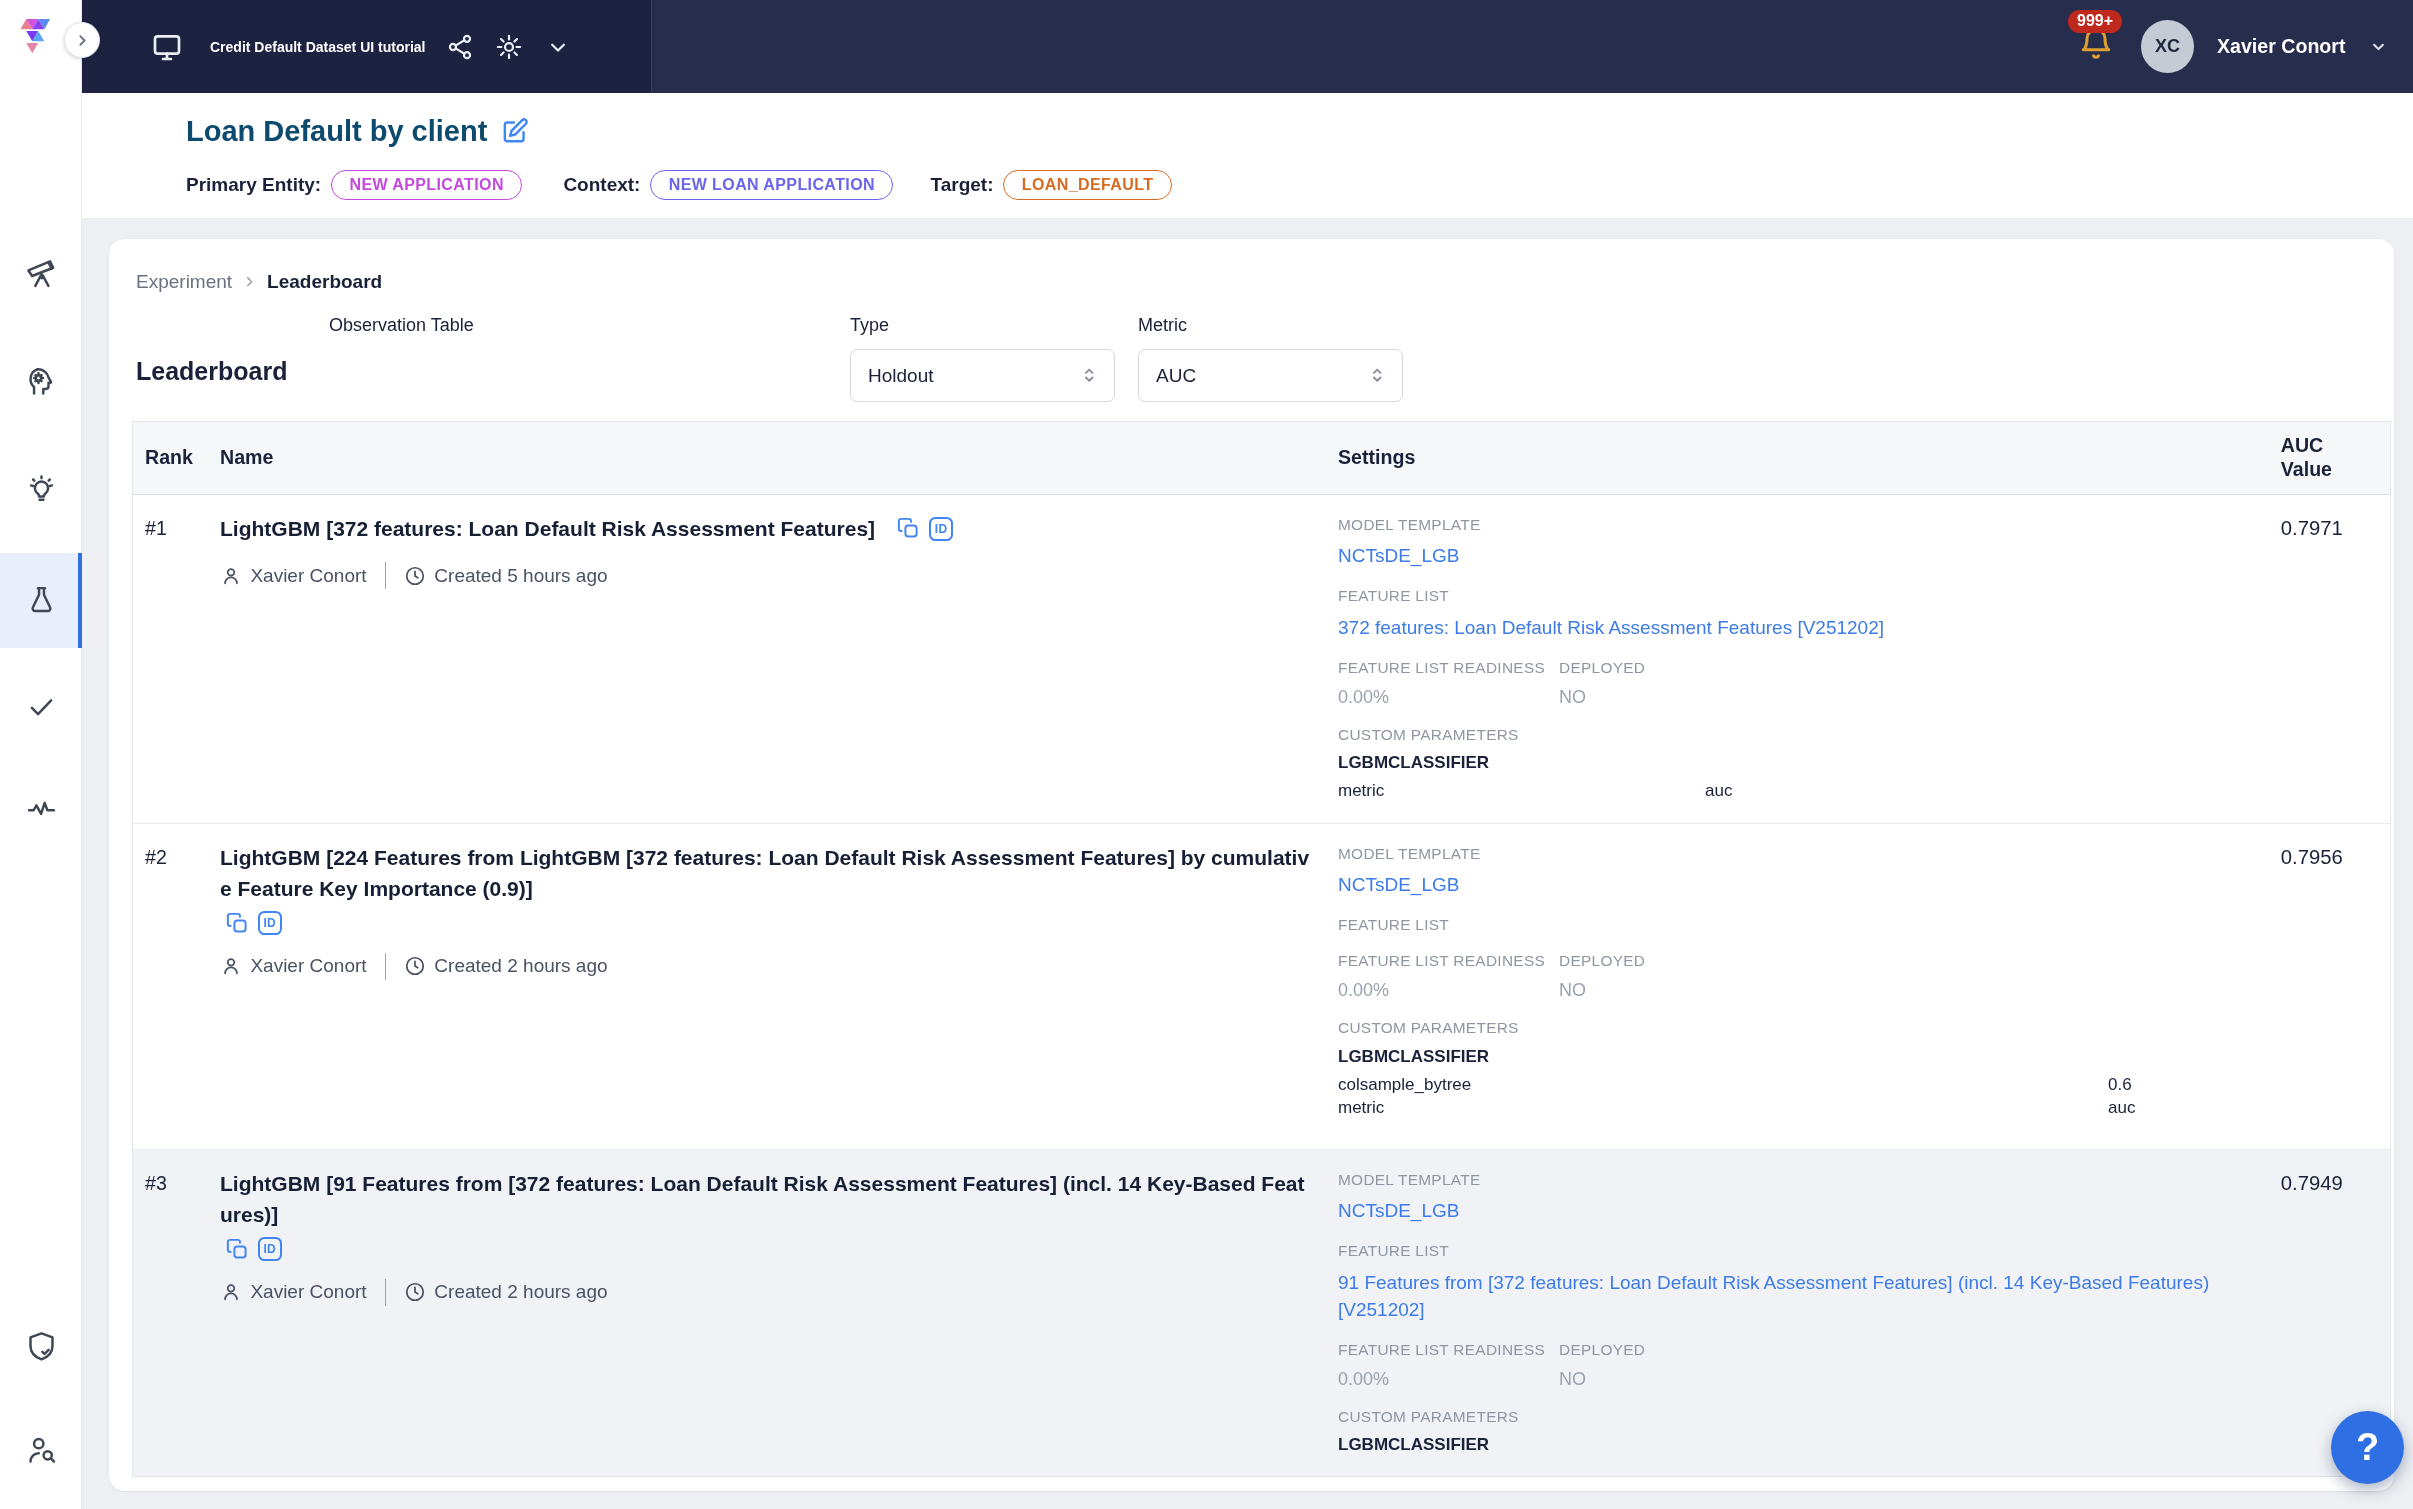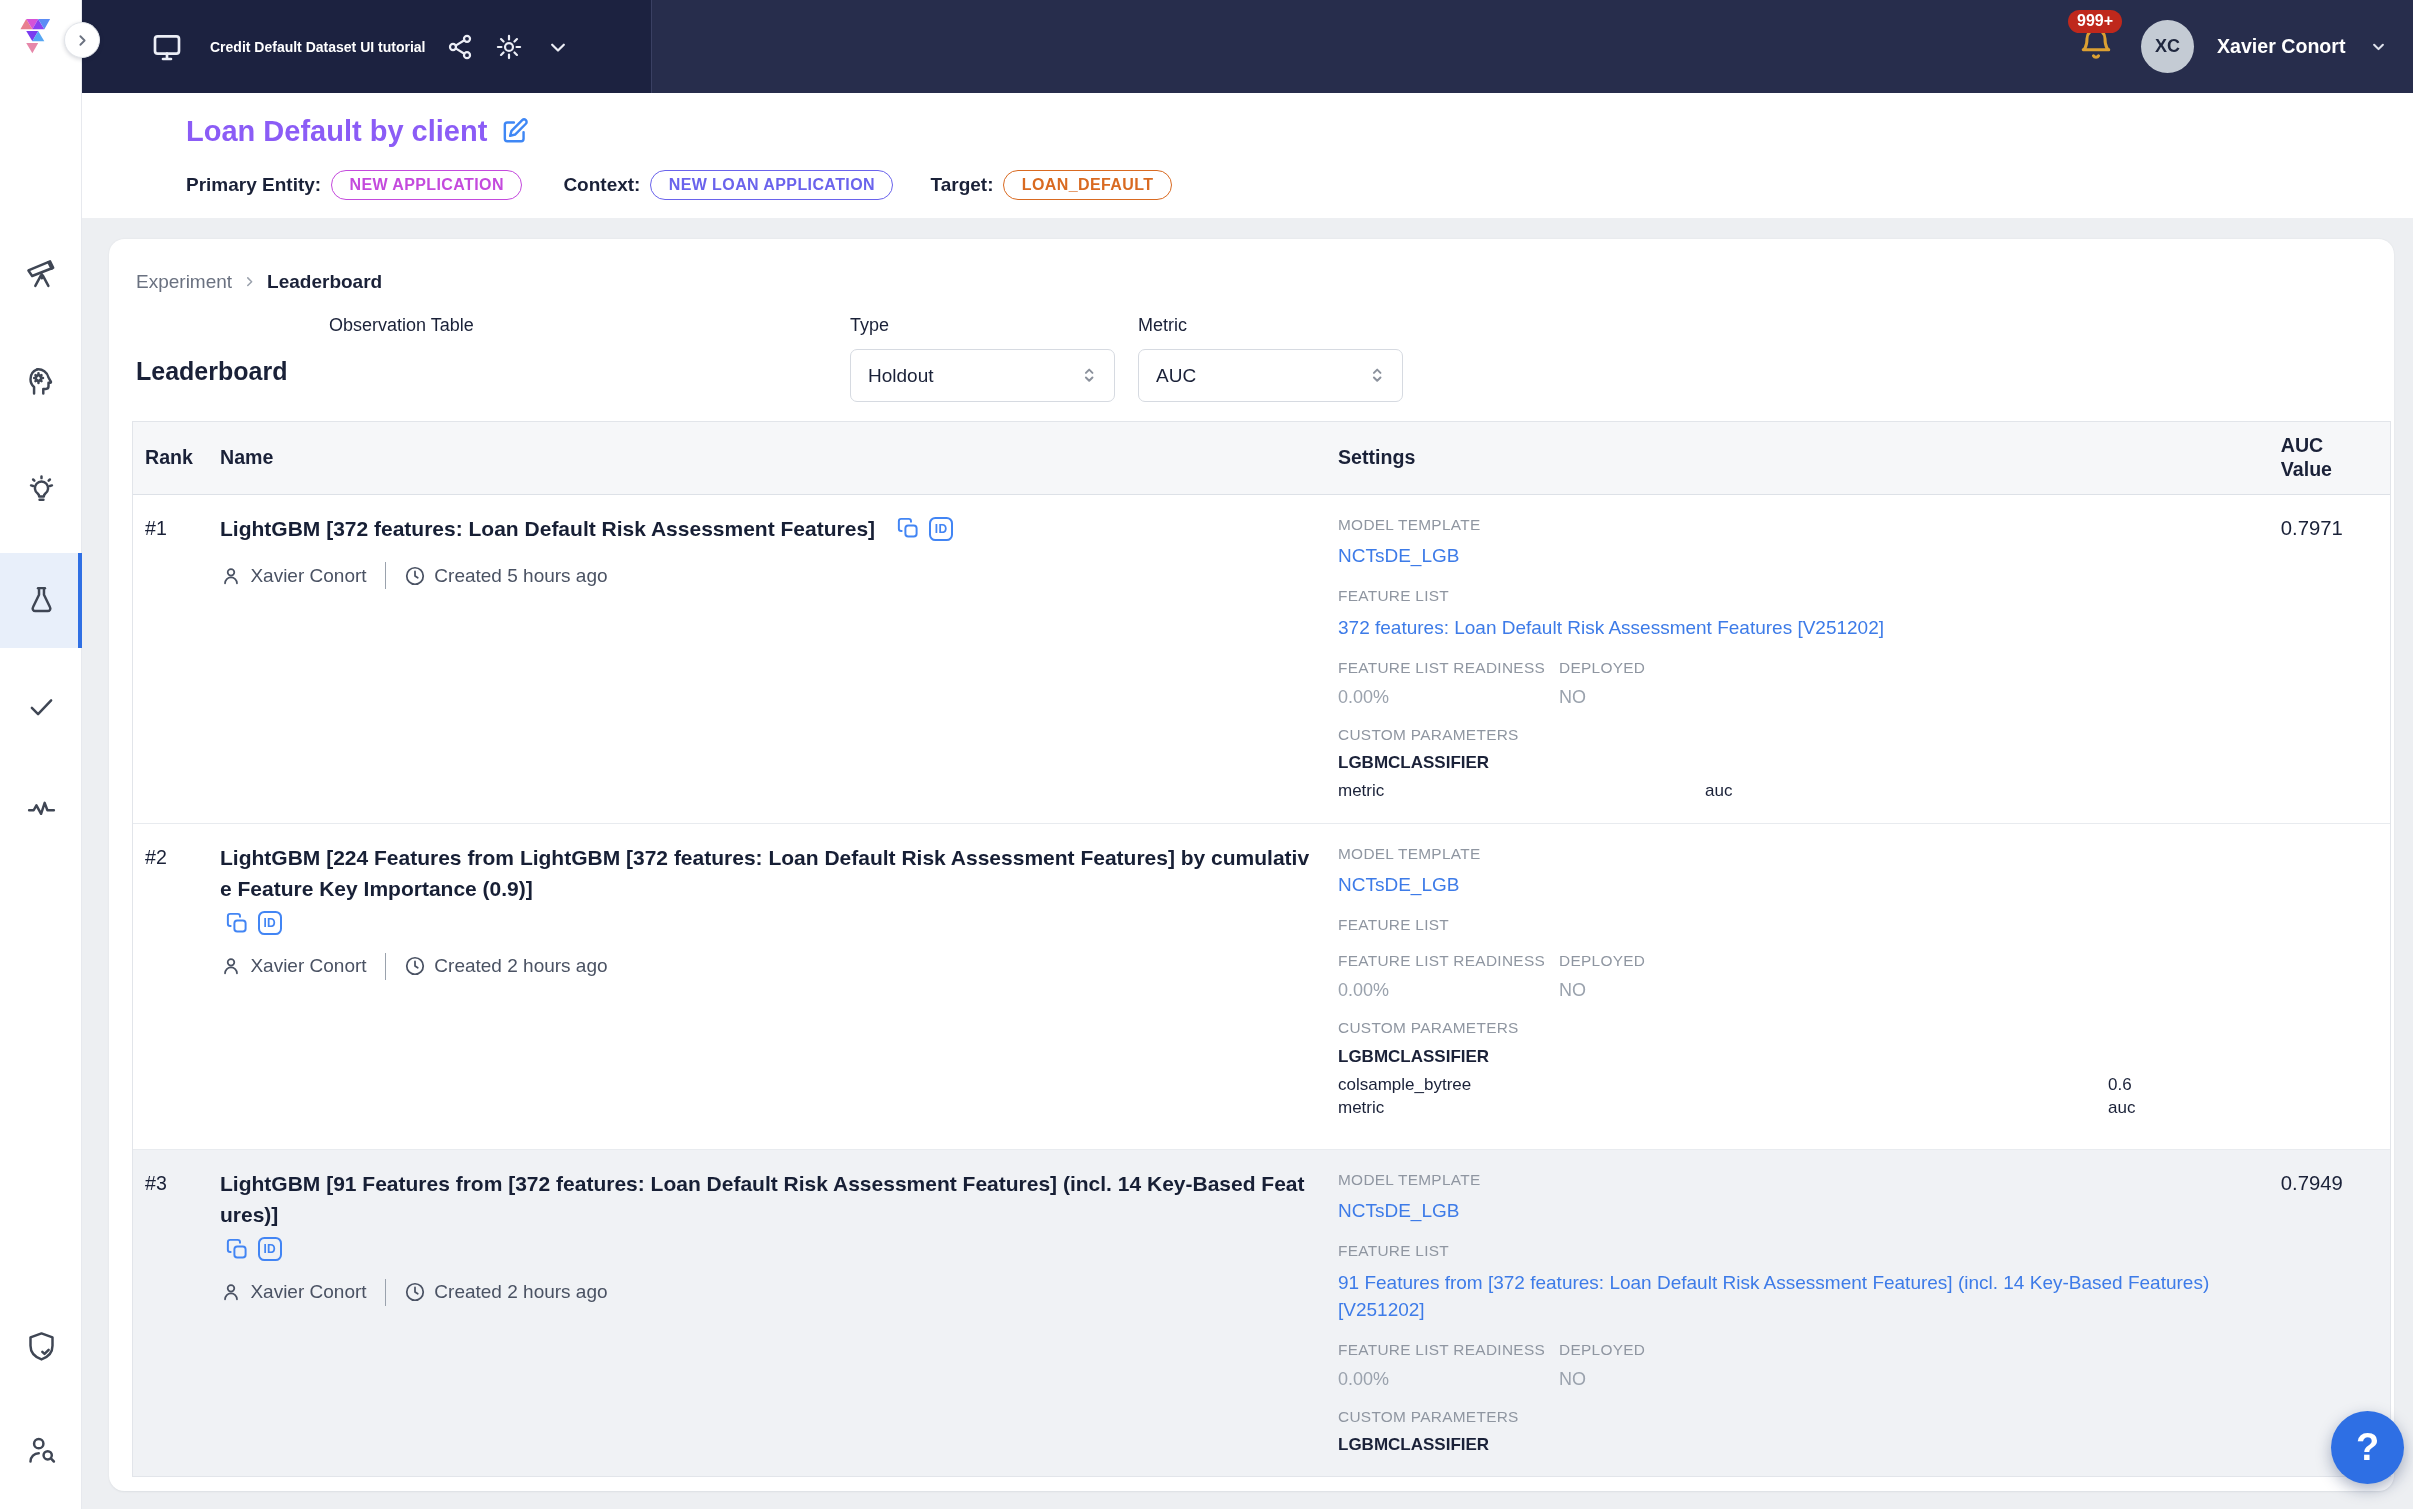--- a/index.html
+++ b/index.html
@@ -54,21 +54,21 @@
     cursor:pointer; }
   .user-name { position:absolute; left:2135px; top:35px; color:#fff;
     font-size:19.6px; font-weight:600; cursor:pointer; }
   .user-chevron { position:absolute; left:2286px; top:36px; cursor:pointer; }
   .user-chevron svg { width:21px; height:21px; stroke:#dfe2ec; fill:none;
     stroke-width:2.4; stroke-linecap:round; stroke-linejoin:round; }
 
   
   .title-band { position:absolute; left:82px; top:93px; width:2332px; height:125px; background:#fff; }
   .page-title-row { position:absolute; left:104px; top:22.4px; display:flex; align-items:center; gap:12.6px; }
-  .page-title { font-size:29px; font-weight:700; color:#8b5cf6; }
+  .page-title { font-size:29px; font-weight:700; color:#0c4a6e; }
   .edit-btn svg { width:29px; height:29px; stroke:#3f87f5; fill:none;
     stroke-width:2; stroke-linecap:round; stroke-linejoin:round; cursor:pointer; }
   .entity-row { position:absolute; left:104px; top:77px; display:flex; align-items:center; }
   .entity-label { font-size:19px; font-weight:700; color:#1a2138; }
   .pill { border:1.4px solid; border-radius:700px; font-size:16px; font-weight:700;
     letter-spacing:0.4px; padding:4.9px 17.5px; margin-left:9.8px; white-space:nowrap; }
   .pill.primary { color:#c44add; border-color:#c44add; }
   .pill.context { color:#6a63ec; border-color:#6a63ec; }
   .pill.target  { color:#d96a21; border-color:#d96a21; }
   .gap1 { width:41px; } .gap2 { width:37px; }
@@ -433,20 +433,21 @@
           <div class="param wide">
             <span>colsample_bytree</span>
             <span>0.6</span>
           </div>
           <div class="param wide">
             <span>metric</span>
             <span>auc</span>
           </div>
         </div>
       </div>
+      <div class="auc-cell">0.7956</div>
     </div>
 
     <div class="trow row3">
       <div class="rank">#3</div>
       <div class="name-cell">
         <div class="name-text">LightGBM [91 Features from [372 features: Loan Default Risk Assessment Features] (incl. 14 Key-Based Features)]</div>
         <div class="mini-icons below">
           <span class="copy-btn">
             <svg viewBox="0 0 24 24">
               <rect x="9" y="9" width="12" height="12" rx="3"></rect>

